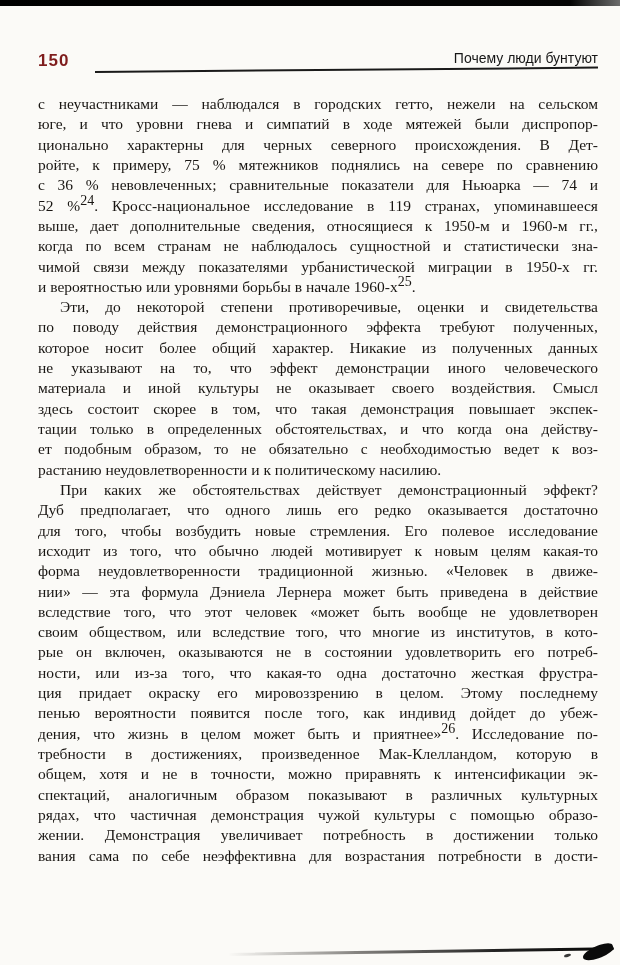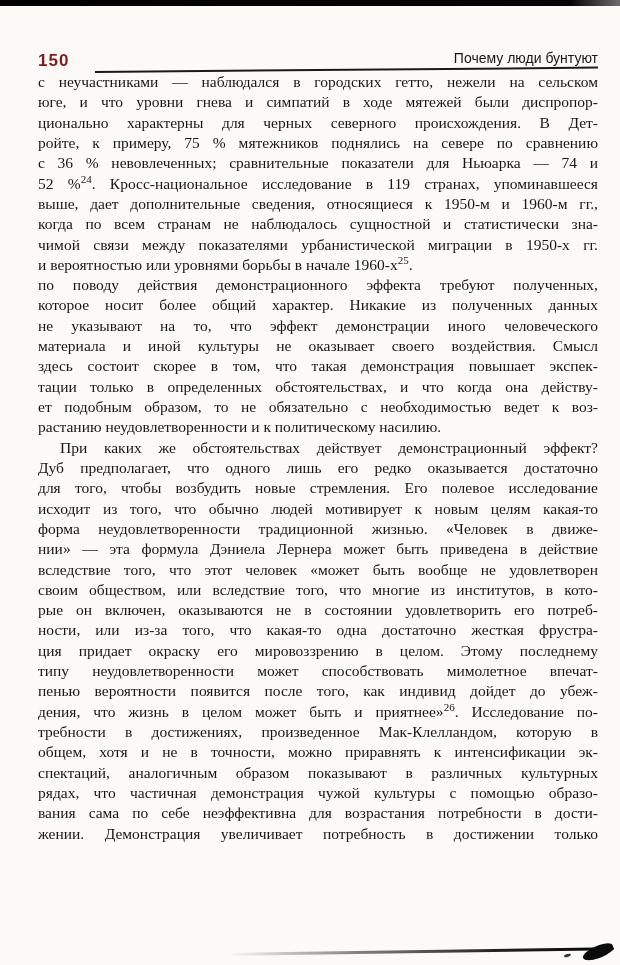--- a/index.html
+++ b/index.html
@@ -46,37 +46,37 @@
     left: 95px; top: 71px;
     width: 503px; height: 2px;
     background: #1a1a1a;
     transform: rotate(-0.5deg);
     transform-origin: left bottom;
   }
 
   
   .text-block {
     position: absolute;
-    left: 38px; top: 72px;
+    left: 38px; top: 94px;
     width: 560px;
     font-size: 15.5px;
   }
   .para { margin: 0; }
   .line {
     height: 20.32px;
     line-height: 20.32px;
     text-align: justify;
     text-align-last: justify;
     white-space: normal;
     overflow: visible;
   }
   .line.no-just { text-align-last: left; }
   .line.indent { text-indent: 22px; }
   sup.fnref {
-    font-size: 11px;
+    font-size: 14px;
     line-height: 0;
     vertical-align: 6px;
   }
 
   
   .scan-streak {
     position: absolute;
     left: 228px; top: 953px;
     width: 386px; height: 3px;
     background: linear-gradient(to right, rgba(25,22,19,0), rgba(25,22,19,0.55) 35%, rgba(10,10,10,0.9) 70%, #070707 100%);
@@ -121,20 +121,21 @@
         <div class="line">ционально характерны для черных северного происхождения. В Дет-</div>
         <div class="line">ройте, к примеру, 75 % мятежников поднялись на севере по сравнению</div>
         <div class="line">с 36 % невовлеченных; сравнительные показатели для Ньюарка — 74 и</div>
         <div class="line"><span>52 %</span><sup class="fnref">24</sup><span>. Кросс-национальное исследование в 119 странах, упоминавшееся</span></div>
         <div class="line">выше, дает дополнительные сведения, относящиеся к 1950-м и 1960-м гг.,</div>
         <div class="line">когда по всем странам не наблюдалось сущностной и статистически зна-</div>
         <div class="line">чимой связи между показателями урбанистической миграции в 1950-х гг.</div>
         <div class="line no-just"><span>и вероятностью или уровнями борьбы в начале 1960-х</span><sup class="fnref">25</sup><span>.</span></div>
       </div>
       <div class="para">
+        <div class="line indent">Эти, до некоторой степени противоречивые, оценки и свидетельства</div>
         <div class="line">по поводу действия демонстрационного эффекта требуют полученных,</div>
         <div class="line">которое носит более общий характер. Никакие из полученных данных</div>
         <div class="line">не указывают на то, что эффект демонстрации иного человеческого</div>
         <div class="line">материала и иной культуры не оказывает своего воздействия. Смысл</div>
         <div class="line">здесь состоит скорее в том, что такая демонстрация повышает экспек-</div>
         <div class="line">тации только в определенных обстоятельствах, и что когда она действу-</div>
         <div class="line">ет подобным образом, то не обязательно с необходимостью ведет к воз-</div>
         <div class="line no-just">растанию неудовлетворенности и к политическому насилию.</div>
       </div>
       <div class="para">
@@ -142,29 +143,28 @@
         <div class="line">Дуб предполагает, что одного лишь его редко оказывается достаточно</div>
         <div class="line">для того, чтобы возбудить новые стремления. Его полевое исследование</div>
         <div class="line">исходит из того, что обычно людей мотивирует к новым целям какая-то</div>
         <div class="line">форма неудовлетворенности традиционной жизнью. «Человек в движе-</div>
         <div class="line">нии» — эта формула Дэниела Лернера может быть приведена в действие</div>
         <div class="line">вследствие того, что этот человек «может быть вообще не удовлетворен</div>
         <div class="line">своим обществом, или вследствие того, что многие из институтов, в кото-</div>
         <div class="line">рые он включен, оказываются не в состоянии удовлетворить его потреб-</div>
         <div class="line">ности, или из-за того, что какая-то одна достаточно жесткая фрустра-</div>
         <div class="line">ция придает окраску его мировоззрению в целом. Этому последнему</div>
-        <div class="line">типу неудовлетворенности может способствовать мимолетное впечат-</div>
         <div class="line">пенью вероятности появится после того, как индивид дойдет до убеж-</div>
         <div class="line"><span>дения, что жизнь в целом может быть и приятнее»</span><sup class="fnref">26</sup><span>. Исследование по-</span></div>
         <div class="line">требности в достижениях, произведенное Мак-Клелландом, которую в</div>
         <div class="line">общем, хотя и не в точности, можно приравнять к интенсификации эк-</div>
         <div class="line">спектаций, аналогичным образом показывают в различных культурных</div>
         <div class="line">рядах, что частичная демонстрация чужой культуры с помощью образо-</div>
+        <div class="line">жении. Демонстрация увеличивает потребность в достижении только</div>
         <div class="line">вания сама по себе неэффективна для возрастания потребности в дости-</div>
-        <div class="line">жении. Демонстрация увеличивает потребность в достижении только</div>
       </div>
     </main>
 
   <div class="scan-streak"></div>
   <div class="scan-blob"></div>
   <div class="scan-speck"></div>
 
 </div>
 
 </body></html>

